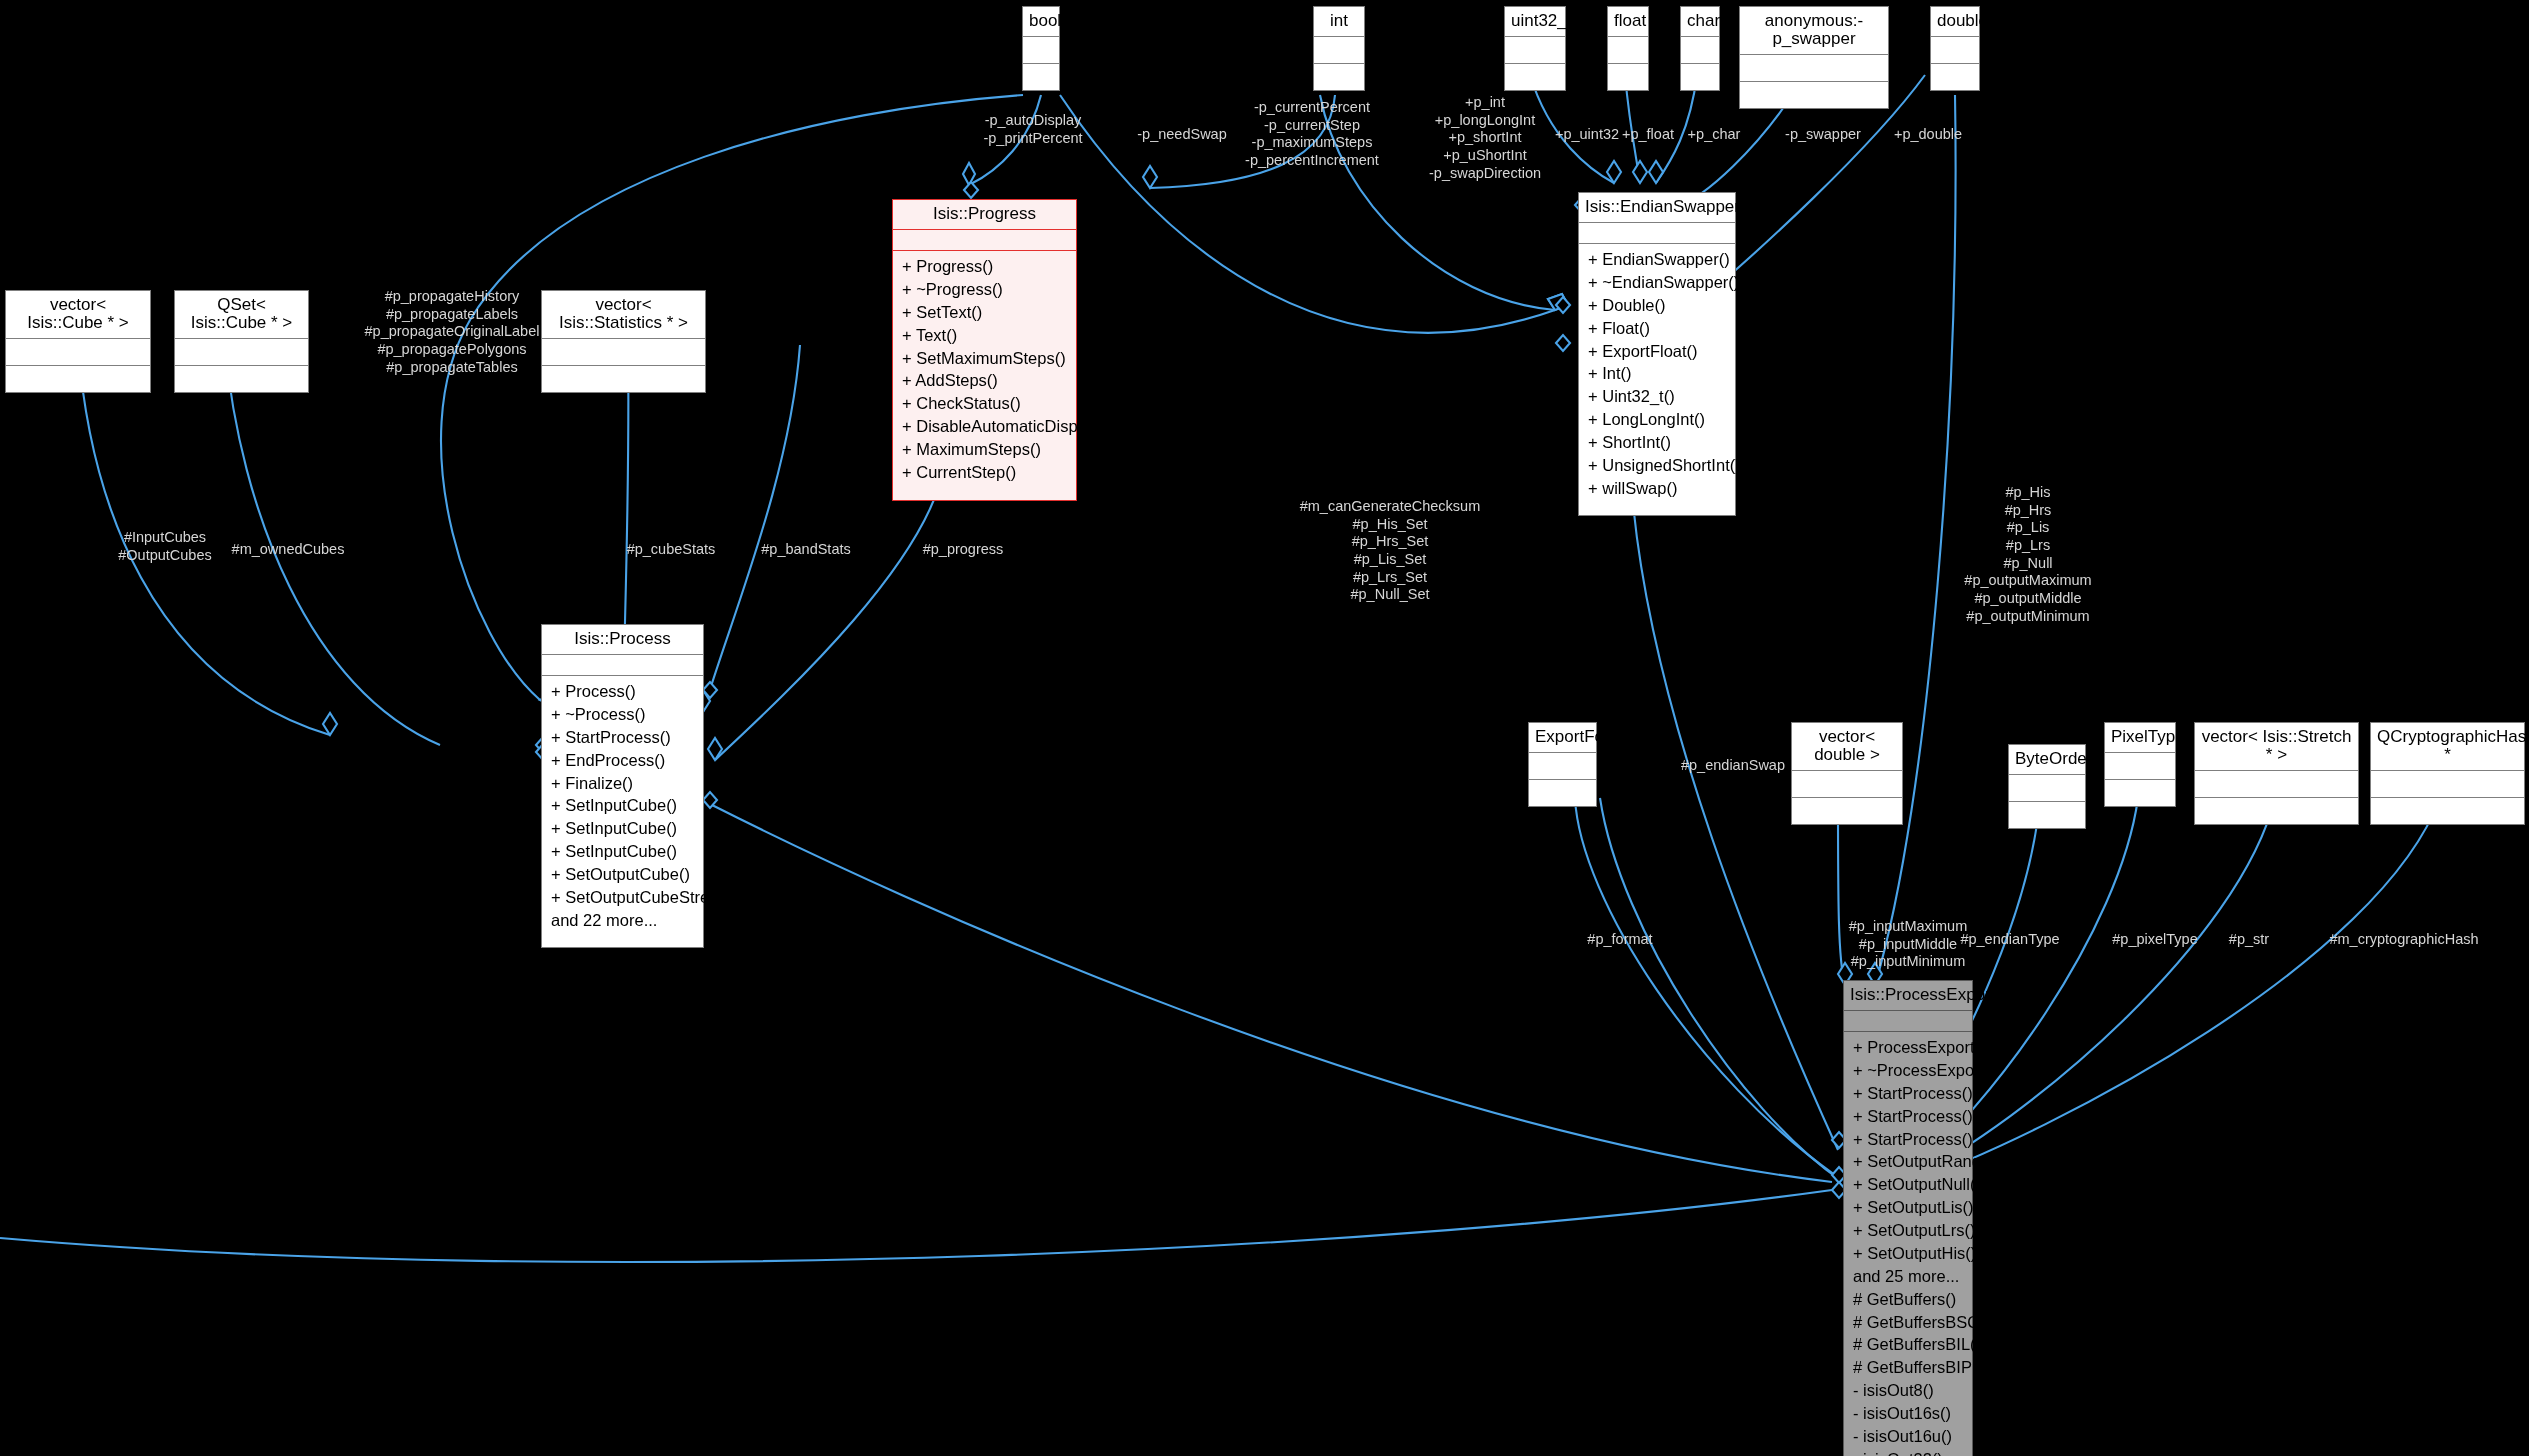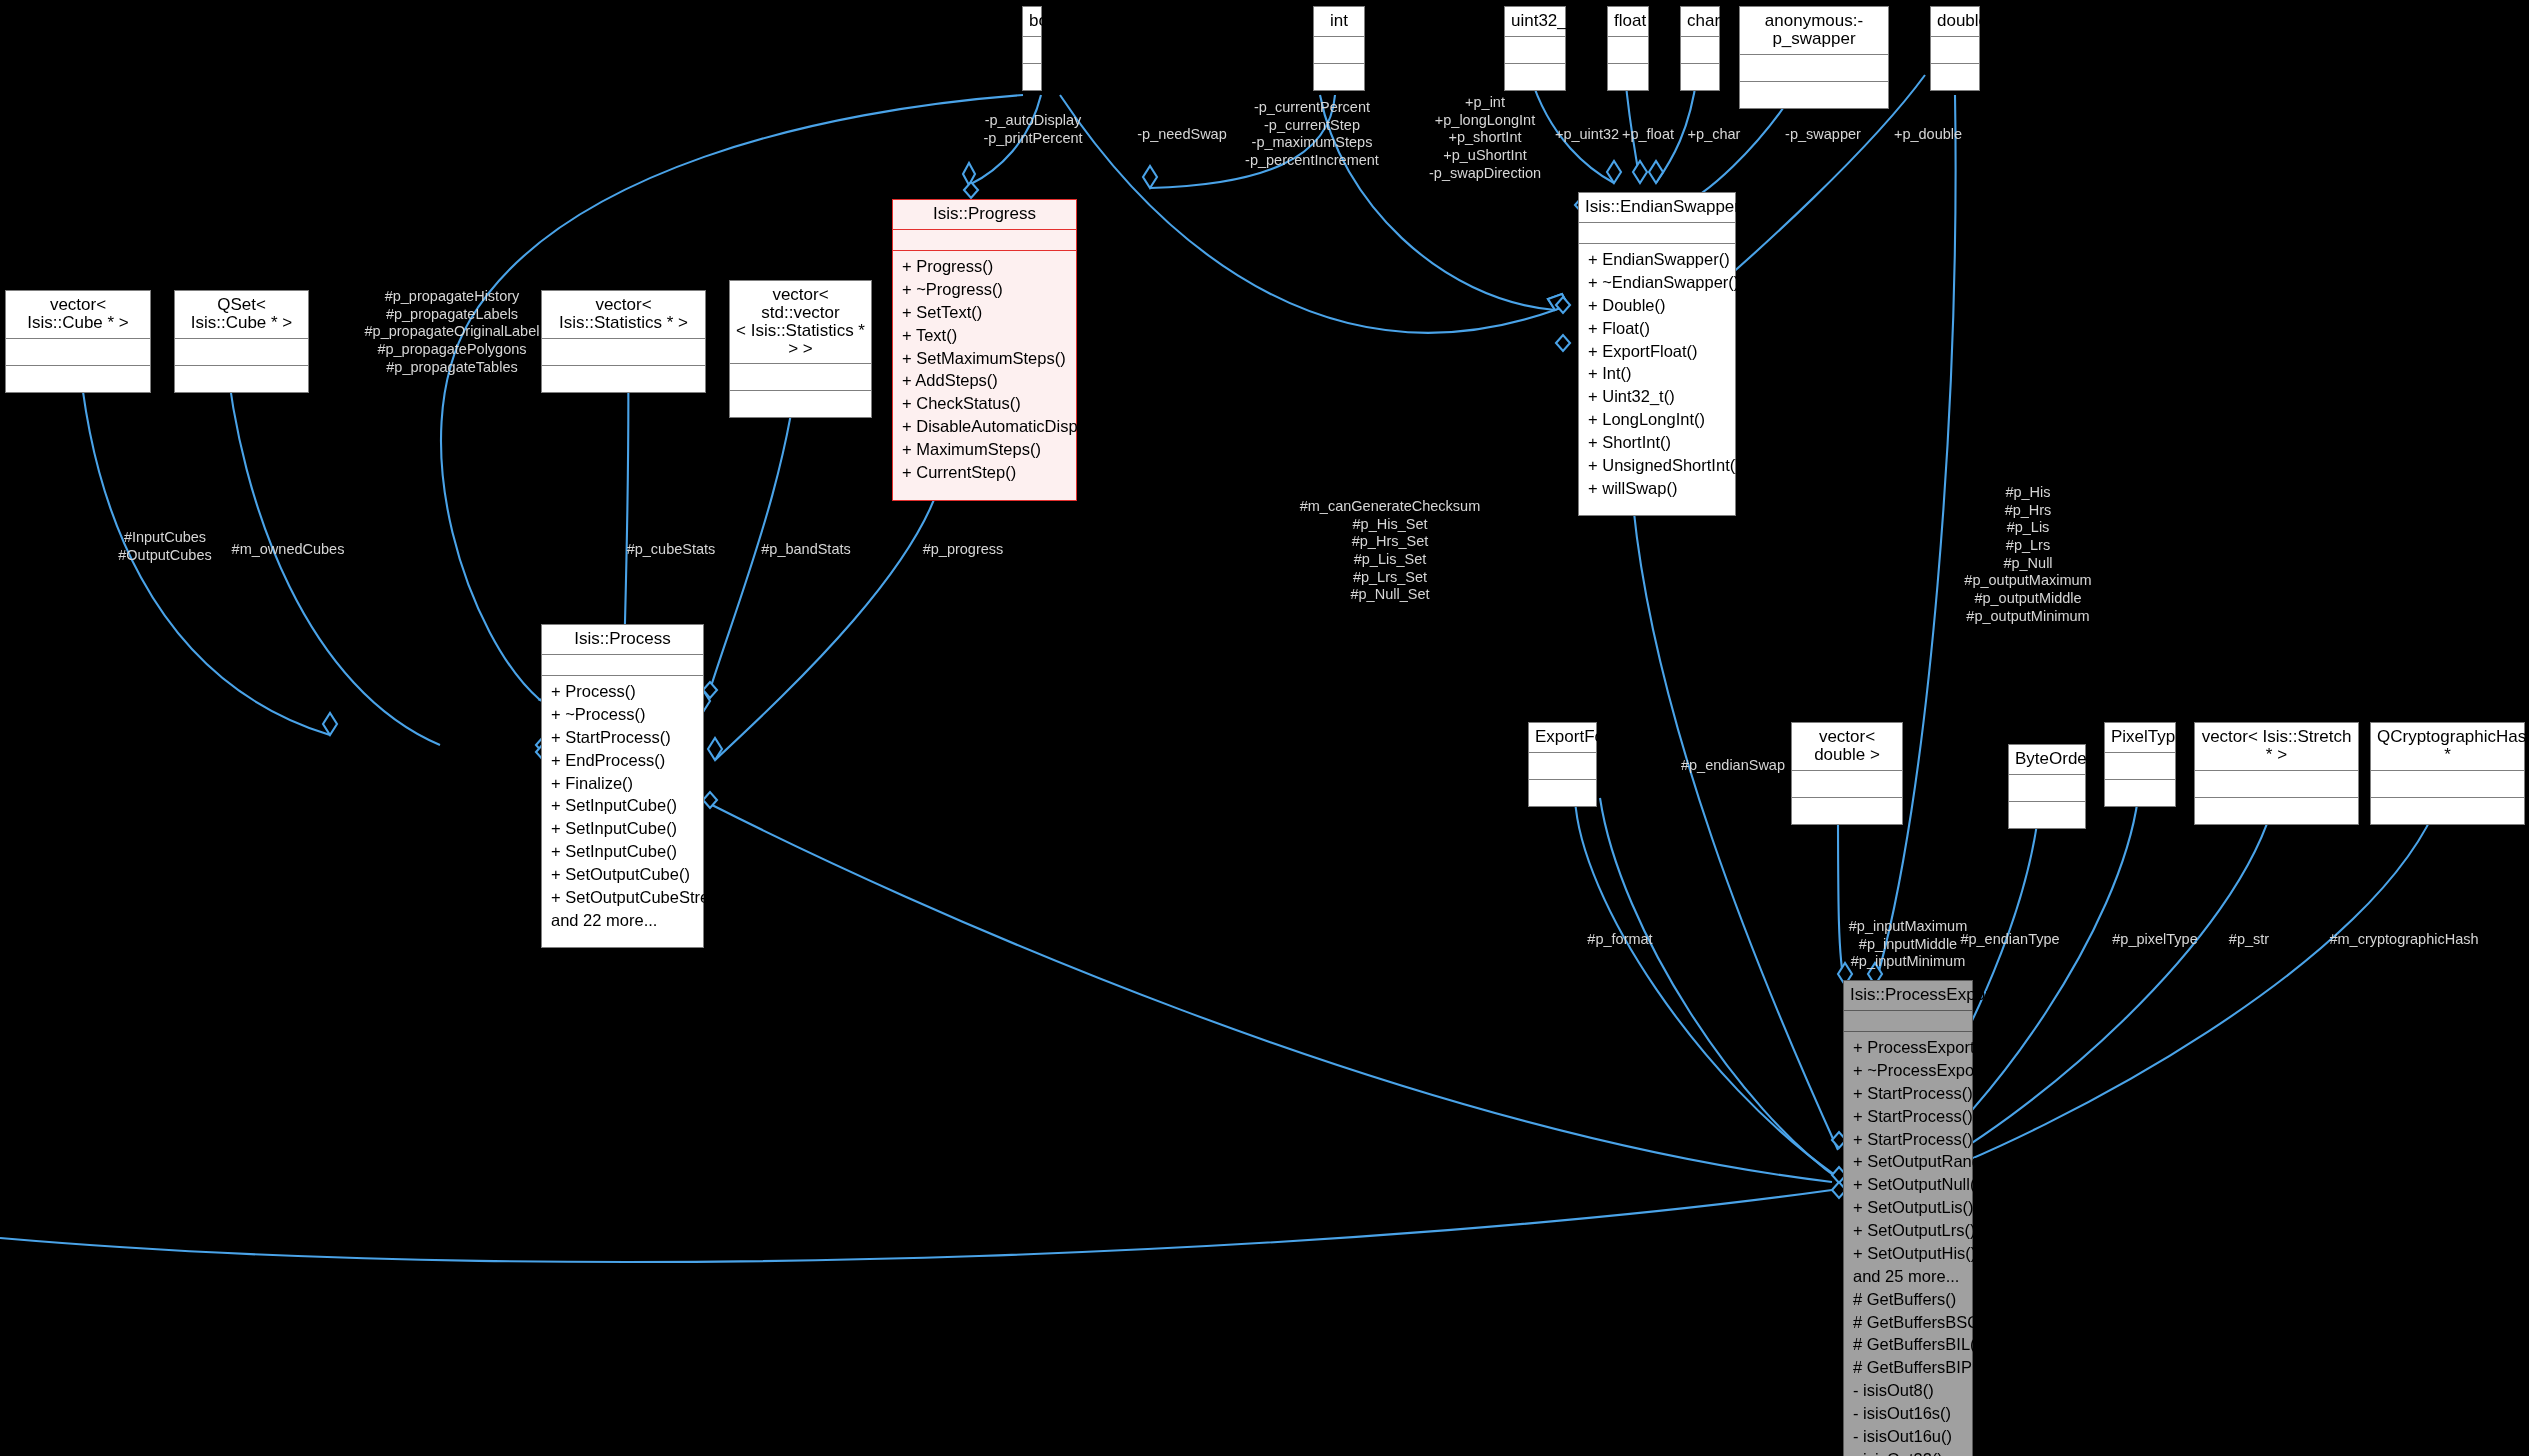--- a/index.html
+++ b/index.html
@@ -158,21 +158,21 @@
 
     <polygon class="dia" points="1556,305 1563,297 1570,305 1563,313"></polygon>
     <polygon class="dia" points="1556,343 1563,335 1570,343 1563,351"></polygon>
     <polygon class="dia" points="1688,305 1695,297 1702,305 1695,313"></polygon>
     <polygon class="dia" points="1688,215 1695,207 1702,215 1695,223"></polygon>
     <polygon class="dia" points="1575,205 1582,197 1589,205 1582,213"></polygon>
 
     <polygon class="dia" points="964,190 971,182 978,190 971,198"></polygon>
   </svg>
 
-  <div class="node plain" style="left:1022px;top:6px;width:20px;">
+  <div class="node plain" style="left:1022px;top:6px;width:38px;">
     <div class="title">bool</div>
     <div class="attrs"></div>
     <div class="ops"></div>
   </div>
 
   <div class="node plain" style="left:1313px;top:6px;width:52px;">
     <div class="title">int</div>
     <div class="attrs"></div>
     <div class="ops"></div>
   </div>
@@ -218,26 +218,20 @@
     <div class="attrs"></div>
     <div class="ops"></div>
   </div>
 
   <div class="node plain" style="left:541px;top:290px;width:165px;">
     <div class="title">vector&lt; Isis::Statistics * &gt;</div>
     <div class="attrs"></div>
     <div class="ops"></div>
   </div>
 
-  <div class="node plain" style="left:729px;top:280px;width:143px;">
-    <div class="title">vector&lt; std::vector
-&lt; Isis::Statistics * &gt; &gt;</div>
-    <div class="attrs"></div>
-    <div class="ops"></div>
-  </div>
 
   <div class="node plain" style="left:1528px;top:722px;width:69px;">
     <div class="title">ExportFormat</div>
     <div class="attrs"></div>
     <div class="ops"></div>
   </div>
 
   <div class="node plain" style="left:1791px;top:722px;width:112px;">
     <div class="title">vector&lt; double &gt;</div>
     <div class="attrs"></div>

